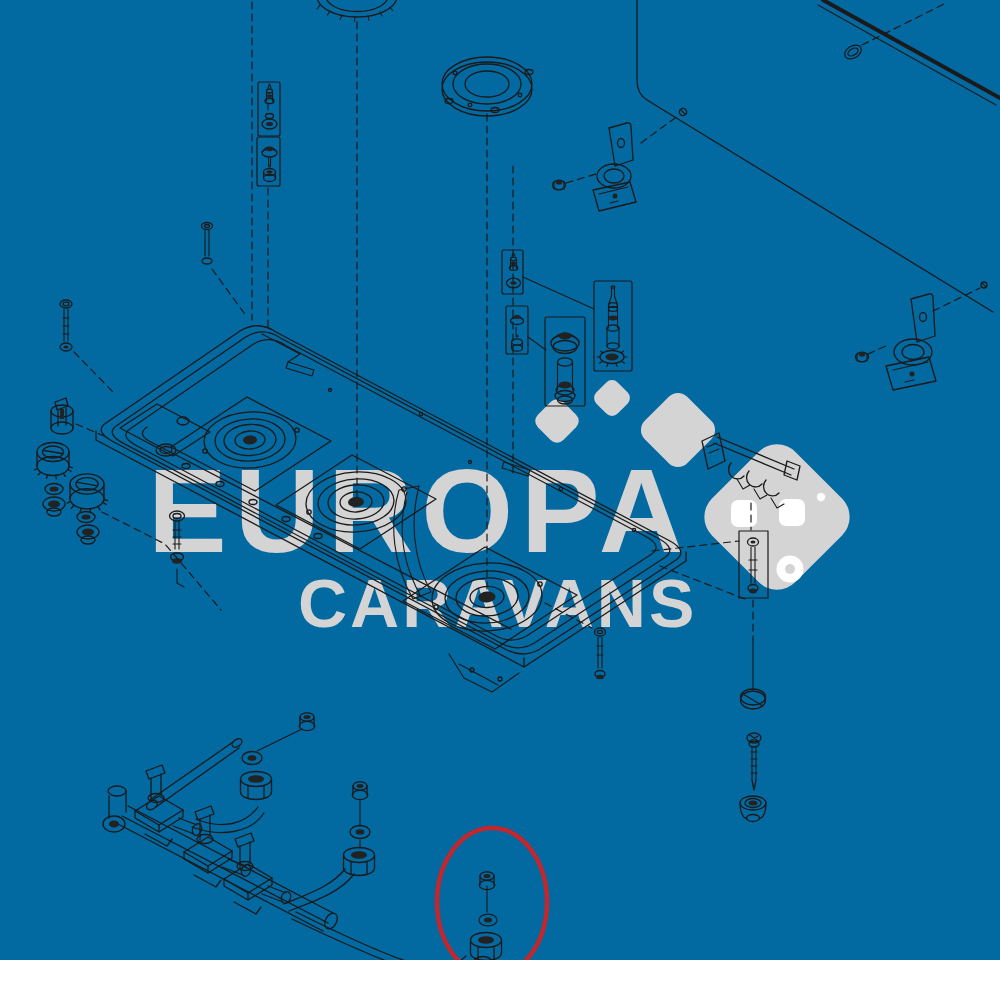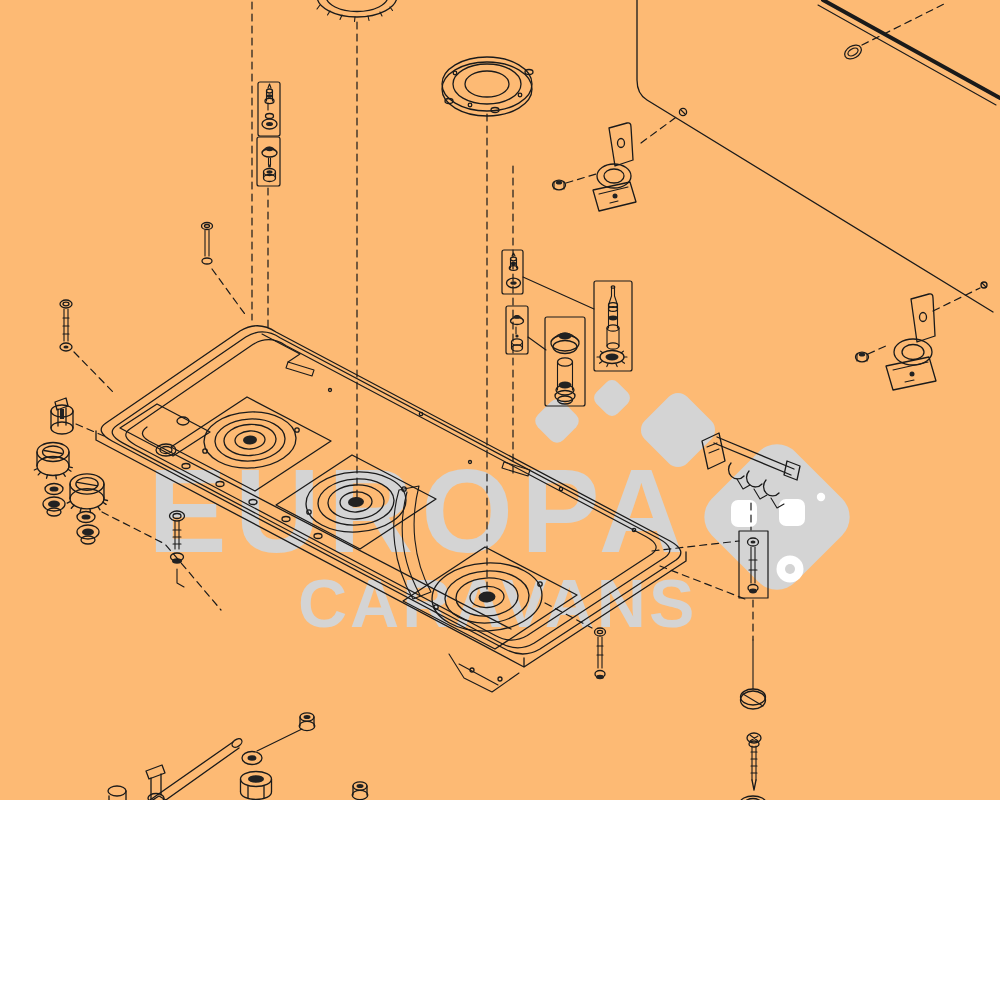--- a/index.html
+++ b/index.html
@@ -1,16 +1,16 @@
 <!DOCTYPE html>
 <html><head>
 <meta charset="utf-8">
 <style>
   html,body{margin:0;padding:0;background:#fff;}
-  #stage{position:relative;width:1000px;height:800px;background:#fdba74;overflow:hidden;
+  #stage{position:relative;width:1000px;height:960px;background:#0369a1;overflow:hidden;
          font-family:"Liberation Sans",sans-serif;}
   svg{position:absolute;left:0;top:0;}
   .ln{fill:none;stroke:#1a1a1a;stroke-width:1.3;stroke-linecap:round;stroke-linejoin:round;}
   .fine{stroke-width:1.1;}
   .dash{stroke-dasharray:7 5;stroke-width:1.2;}
   .dk{fill:#222;stroke:none;}
   .wm-text{font-weight:700;letter-spacing:8px;}
   .wm-text2{font-weight:700;letter-spacing:3px;}
   .wm-cut{fill:#fff;stroke:none;}
   .box{fill:none;stroke:#1a1a1a;stroke-width:1.2;}

